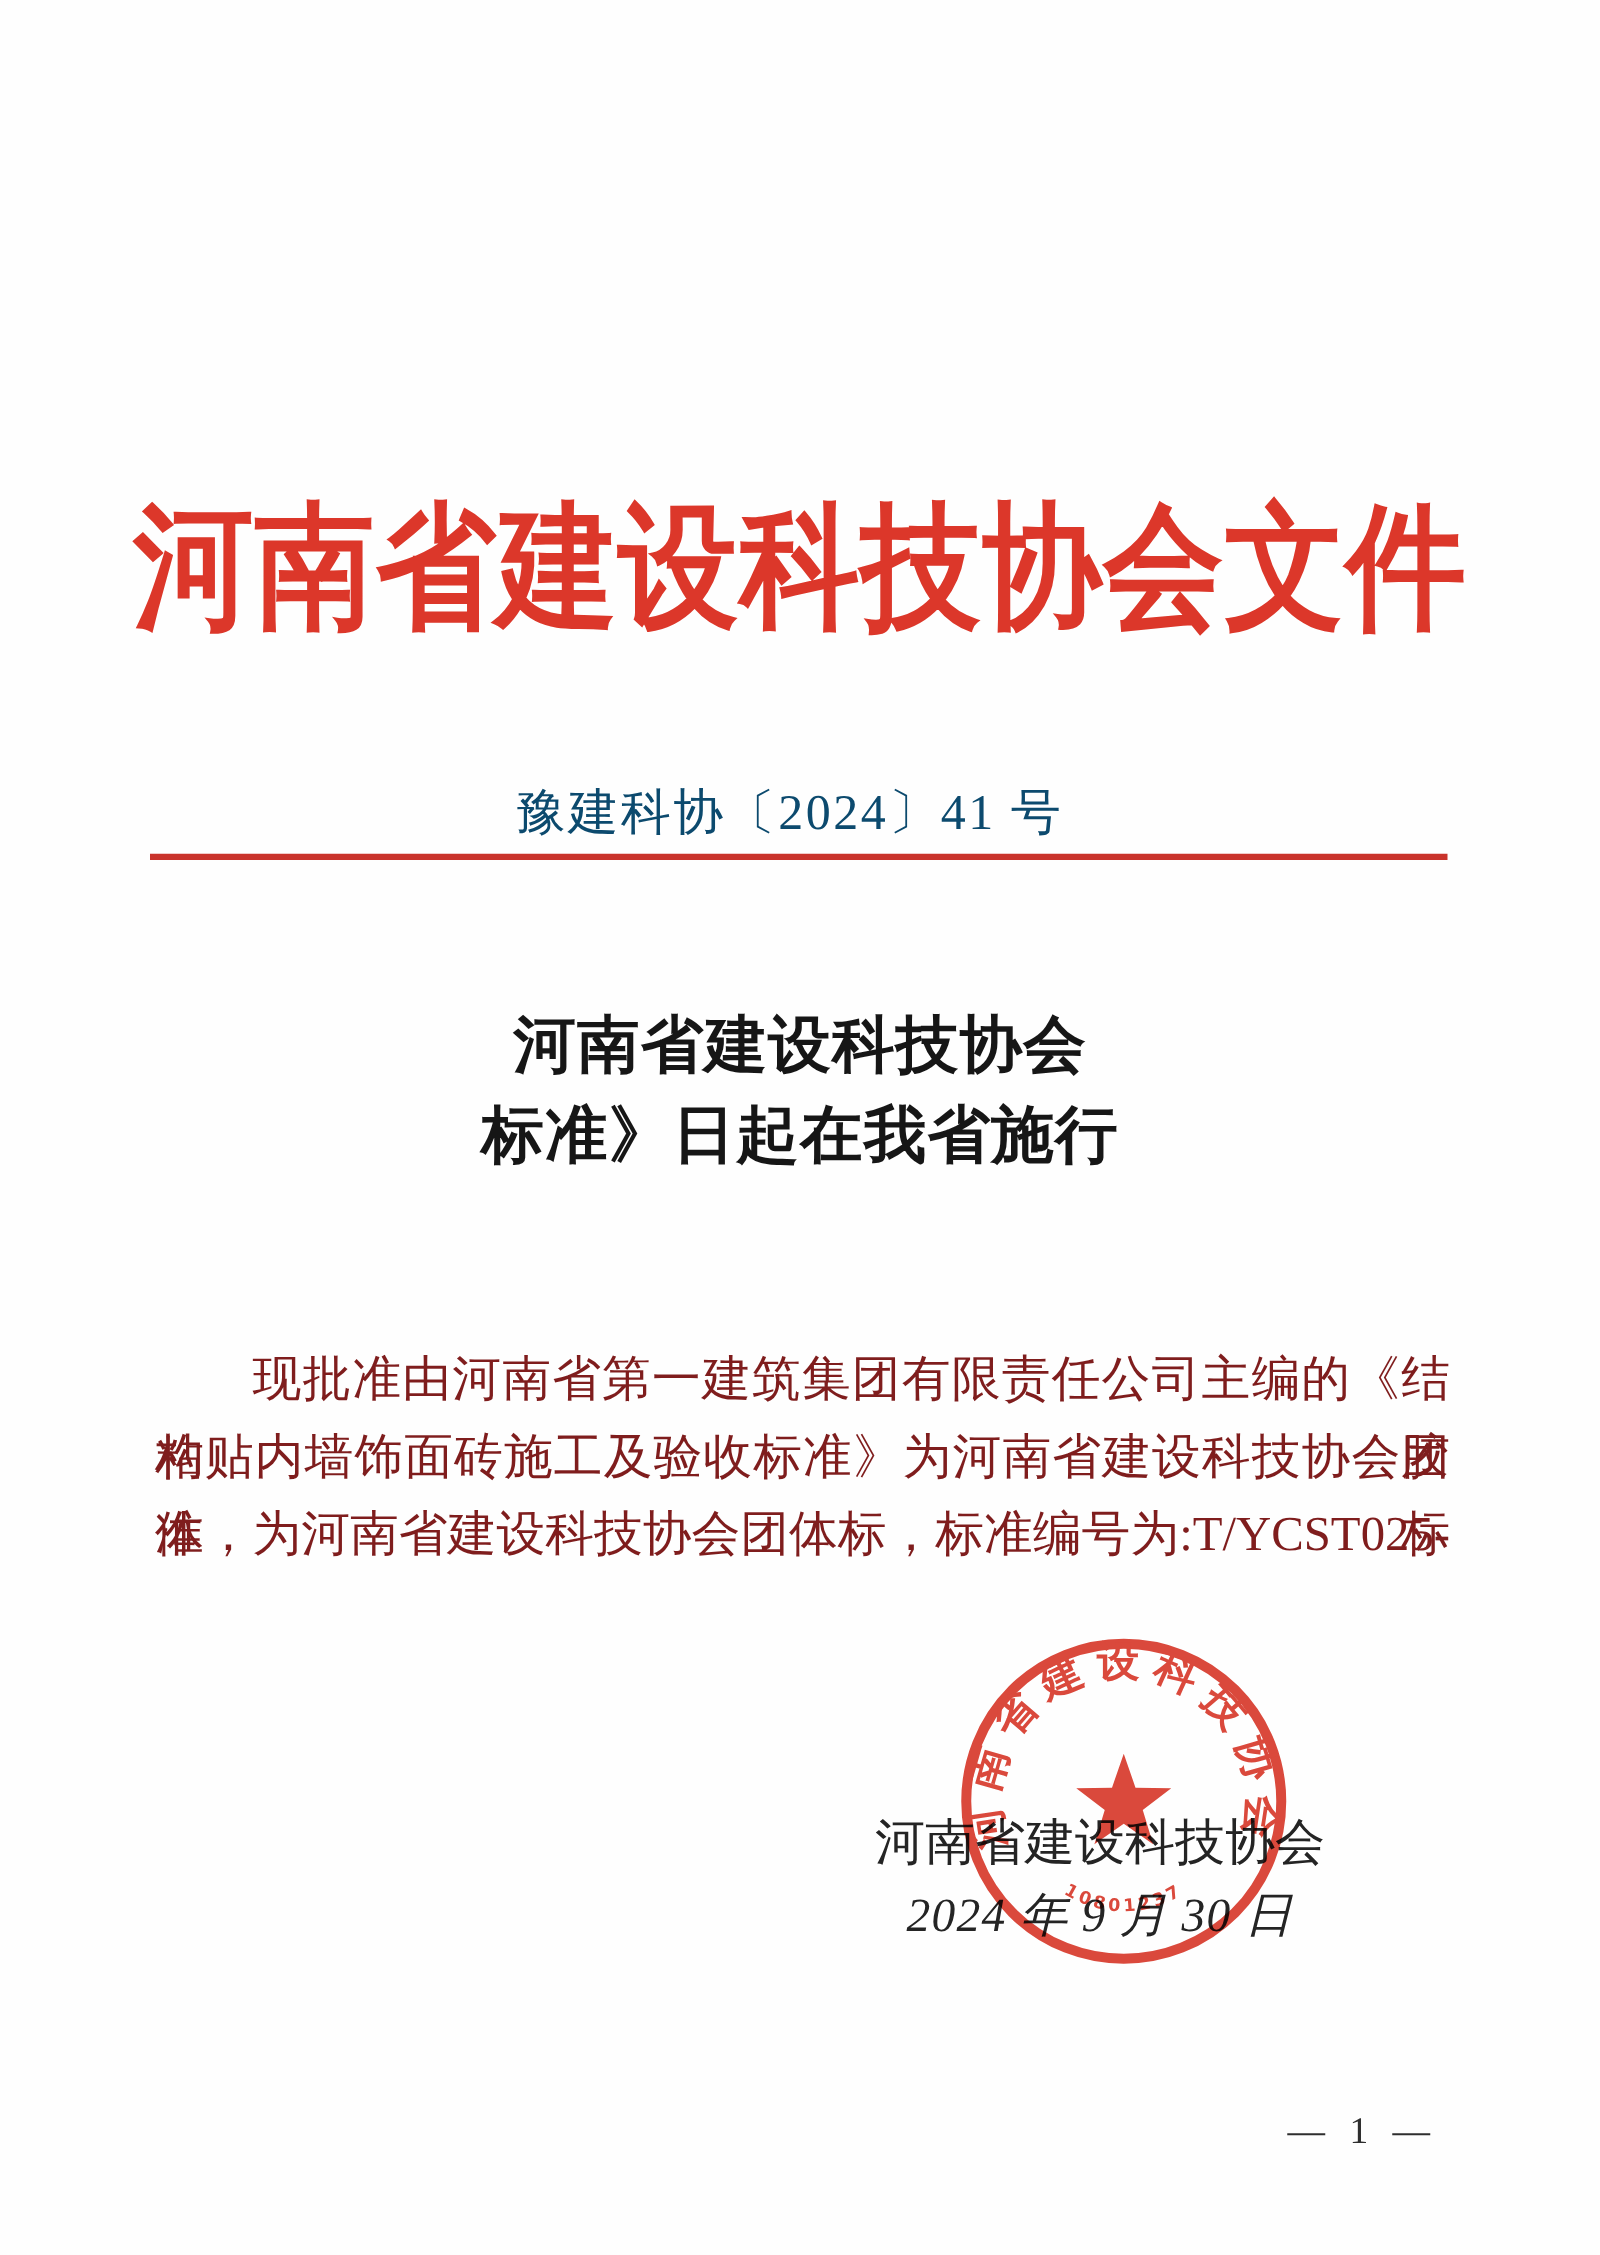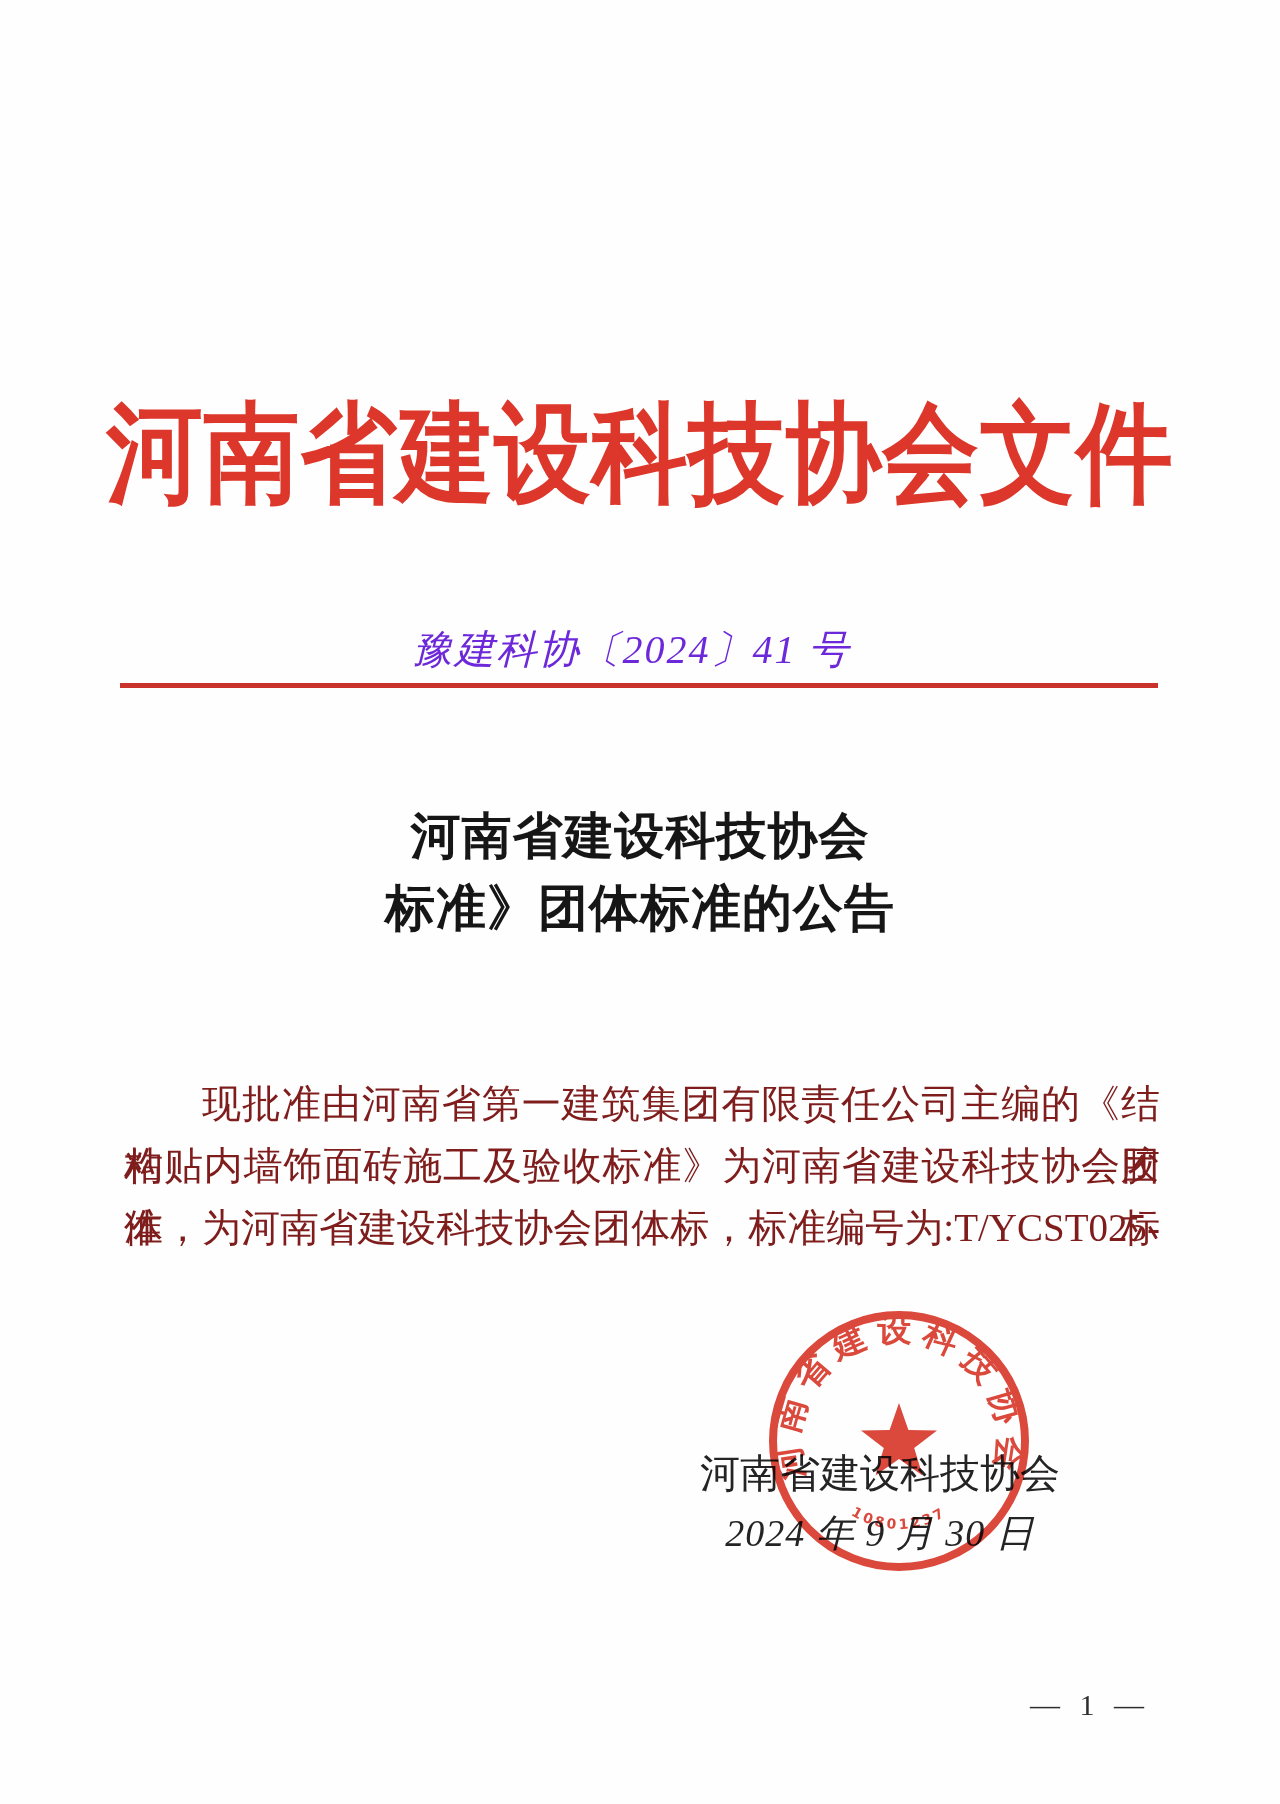--- a/index.html
+++ b/index.html
@@ -25,23 +25,22 @@
     transform-origin:center top;
     white-space:nowrap;
   }
   .doc-number{
     position:absolute;
     left:0;right:17px;
     top:626px;
     text-align:center;
     font-size:40px;
     line-height:48px;
-    color:#6d28d9;
+    color:#0c4a6e;
     letter-spacing:2px;
-    font-style:italic;
   }
   .red-rule{
     position:absolute;
     left:120px;
     top:683px;
     width:1038px;
     height:5px;
   }
   .doc-title{
     position:absolute;
@@ -124,21 +123,21 @@
 <div class="page">
 
   <div class="header-title" style="color: rgb(220, 55, 42);">河南省建设科技协会文件</div>
 
   <div class="doc-number">豫建科协〔2024〕41 号</div>
 
   <div class="red-rule" style="background: rgb(201, 51, 43);"></div>
 
   <div class="doc-title">
     <div>河南省建设科技协会</div>
-    <div>标准》团体标准的公告</div>
+    <div>标准》日起在我省施行</div>
   </div>
 
   <div class="body-block">
     <div class="body-line justify indent">现批准由河南省第一建筑集团有限责任公司主编的《结构胶</div>
     <div class="body-line justify">粘贴内墙饰面砖施工及验收标准》为河南省建设科技协会团体标</div>
     <div class="body-line justify">准，为河南省建设科技协会团体标，标准编号为:T/YCST025-</div>
   </div>
 
   <div class="signature-block">河南省建设科技协会</div>
 

